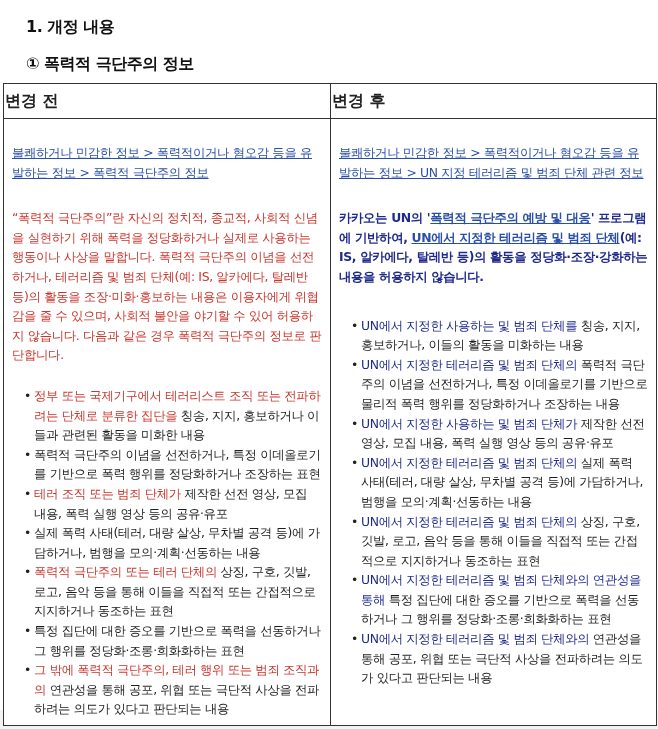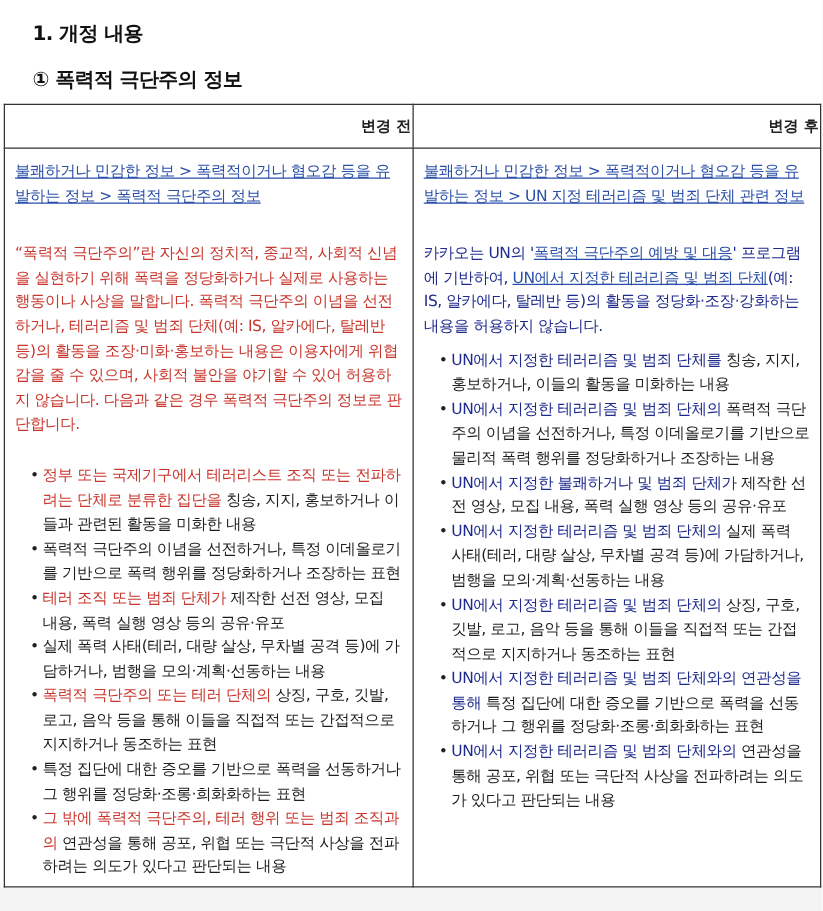--- a/index.html
+++ b/index.html
@@ -27,44 +27,44 @@
     width: 653px; height: 625px;
     border-collapse: collapse;
     table-layout: fixed;
     background: #fff;
   }
   table.cmp th, table.cmp td {
     border: 1.5px solid #333;
     vertical-align: top;
   }
   table.cmp th {
-    height: 32px; font-size: 12px; font-weight: bold; text-align: right;
+    height: 32px; font-size: 16px; font-weight: bold; text-align: left;
     vertical-align: middle; color: #222;
   }
   table.cmp td {
-    padding: 8px 8px 6px 8px;
+    padding: 24px 8px 6px 8px;
     font-size: 12.4px; line-height: 19.6px;
     letter-spacing: -0.35px;
   }
   col.c1 { width: 327px; }
   col.c2 { width: 326px; }
   .path-link {
     color: #2a4fa8; text-decoration: underline; display: block;
     margin-bottom: 26px;
   }
   .red { color: #c8372d; }
   .blue { color: #1f2b8c; }
   .link-blue { color: #2a4fa8; text-decoration: underline; }
   .para { display: block; margin-bottom: 21px; margin-top: 24px; }
   ul.bullets { list-style: none; margin: 0; padding: 0 0 0 12px; }
   ul.bullets li { position: relative; padding-left: 10px; }
   ul.bullets li .dot {
     position: absolute; left: 0; top: 0; color: #222;
   }
-  .right-para { display: block; margin-bottom: 7px; color: #1f2b8c; }
+  .right-para { display: block; margin-bottom: 29px; color: #1f2b8c; font-weight: bold; }
 </style>
 </head>
 <body>
 
 <div class="top-white"></div>
 
 <div class="heading h1">1. 개정 내용</div>
 <div class="heading h2">① 폭력적 극단주의 정보</div>
 
 <table class="cmp">
@@ -92,23 +92,23 @@
           <li><span class="dot">•</span><span class="red">폭력적 극단주의 또는 테러 단체의</span><span> 상징, 구호, 깃발, 로고, 음악 등을 통해 이들을 직접적 또는 간접적으로 지지하거나 동조하는 표현</span></li>
           <li><span class="dot">•</span><span class="red"></span><span>특정 집단에 대한 증오를 기반으로 폭력을 선동하거나 그 행위를 정당화·조롱·희화화하는 표현</span></li>
           <li><span class="dot">•</span><span class="red">그 밖에 폭력적 극단주의, 테러 행위 또는 범죄 조직과의</span><span> 연관성을 통해 공포, 위협 또는 극단적 사상을 전파하려는 의도가 있다고 판단되는 내용</span></li>
         </ul>
       </td>
 
       <td>
         <a class="path-link">불쾌하거나 민감한 정보 &gt; 폭력적이거나 혐오감 등을 유발하는 정보 &gt; UN 지정 테러리즘 및 범죄 단체 관련 정보</a>
         <span class="right-para"><span>카카오는 UN의 '</span><a class="link-blue">폭력적 극단주의 예방 및 대응</a><span>' 프로그램에 기반하여, </span><a class="link-blue">UN에서 지정한 테러리즘 및 범죄 단체</a><span>(예: IS, 알카에다, 탈레반 등)의 활동을 정당화·조장·강화하는 내용을 허용하지 않습니다.</span></span>
         <ul class="bullets">
-          <li><span class="dot">•</span><span class="blue">UN에서 지정한 테러리즘 및 범죄 단체를</span><span> 칭송, 지지, 홍보하거나, 이들의 활동을 미화하는 내용</span></li>
+          <li><span class="dot">•</span><span class="blue">UN에서 지정한 사용하는 및 범죄 단체를</span><span> 칭송, 지지, 홍보하거나, 이들의 활동을 미화하는 내용</span></li>
           <li><span class="dot">•</span><span class="blue">UN에서 지정한 테러리즘 및 범죄 단체의</span><span> 폭력적 극단주의 이념을 선전하거나, 특정 이데올로기를 기반으로 물리적 폭력 행위를 정당화하거나 조장하는 내용</span></li>
-          <li><span class="dot">•</span><span class="blue">UN에서 지정한 불쾌하거나 및 범죄 단체가</span><span> 제작한 선전 영상, 모집 내용, 폭력 실행 영상 등의 공유·유포</span></li>
+          <li><span class="dot">•</span><span class="blue">UN에서 지정한 사용하는 및 범죄 단체가</span><span> 제작한 선전 영상, 모집 내용, 폭력 실행 영상 등의 공유·유포</span></li>
           <li><span class="dot">•</span><span class="blue">UN에서 지정한 테러리즘 및 범죄 단체의</span><span> 실제 폭력 사태(테러, 대량 살상, 무차별 공격 등)에 가담하거나, 범행을 모의·계획·선동하는 내용</span></li>
           <li><span class="dot">•</span><span class="blue">UN에서 지정한 테러리즘 및 범죄 단체의</span><span> 상징, 구호, 깃발, 로고, 음악 등을 통해 이들을 직접적 또는 간접적으로 지지하거나 동조하는 표현</span></li>
           <li><span class="dot">•</span><span class="blue">UN에서 지정한 테러리즘 및 범죄 단체와의 연관성을 통해</span><span> 특정 집단에 대한 증오를 기반으로 폭력을 선동하거나 그 행위를 정당화·조롱·희화화하는 표현</span></li>
           <li><span class="dot">•</span><span class="blue">UN에서 지정한 테러리즘 및 범죄 단체와의</span><span> 연관성을 통해 공포, 위협 또는 극단적 사상을 전파하려는 의도가 있다고 판단되는 내용</span></li>
         </ul>
       </td>
     </tr>
   </tbody>
 </table>
 

